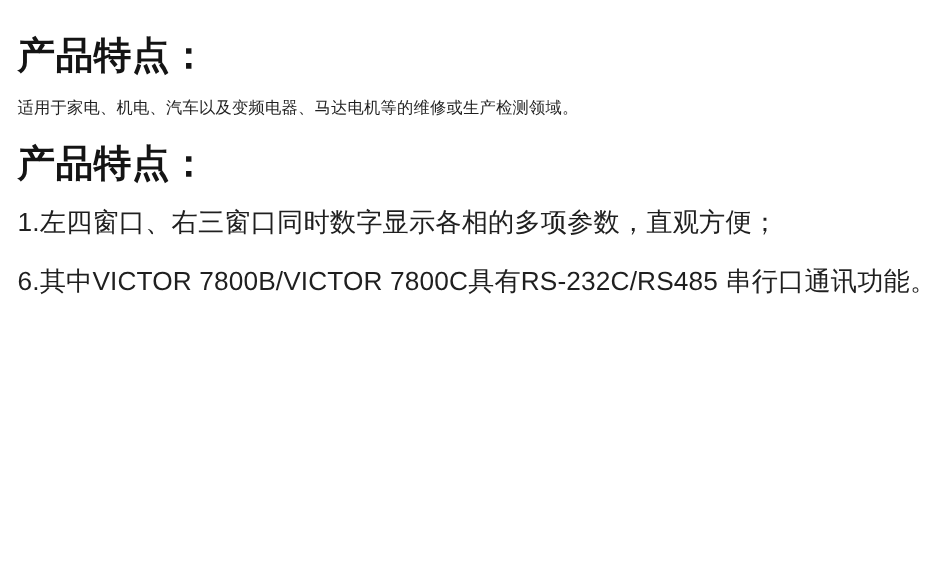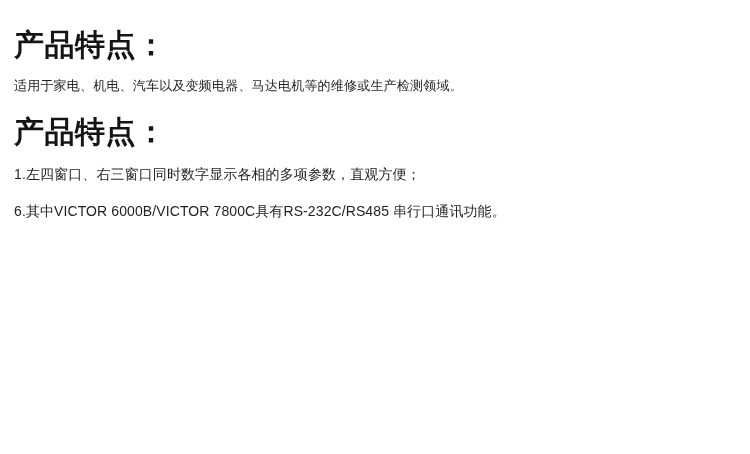--- a/index.html
+++ b/index.html
@@ -41,21 +41,21 @@
   }
   .heading-features {
     margin-top: 20px;
   }
   .feature-list {
     list-style: none;
     margin: 0;
     padding: 0;
   }
   .feature-item {
-    font-size: 14px;
+    font-size: 21px;
     line-height: 1.35;
     color: #1f1f1f;
     letter-spacing: 0.1px;
     margin-top: 18px;
     white-space: nowrap;
   }
   .feature-item:first-child {
     margin-top: 16px;
   }
 </style>
@@ -65,16 +65,16 @@
 <div class="page">
 
   <h1 class="section-heading heading-app">产品特点：</h1>
 
   <p class="intro-line">适用于家电、机电、汽车以及变频电器、马达电机等的维修或生产检测领域。</p>
 
   <h1 class="section-heading heading-features">产品特点：</h1>
 
   <ul class="feature-list">
     <li class="feature-item">1.左四窗口、右三窗口同时数字显示各相的多项参数，直观方便；</li>
-    <li class="feature-item">6.其中VICTOR 6000B/VICTOR 7800C具有RS-232C/RS485 串行口通讯功能。</li>
+    <li class="feature-item">6.其中VICTOR 7800B/VICTOR 7800C具有RS-232C/RS485 串行口通讯功能。</li>
   </ul>
 
 </div>
 
 </body></html>

